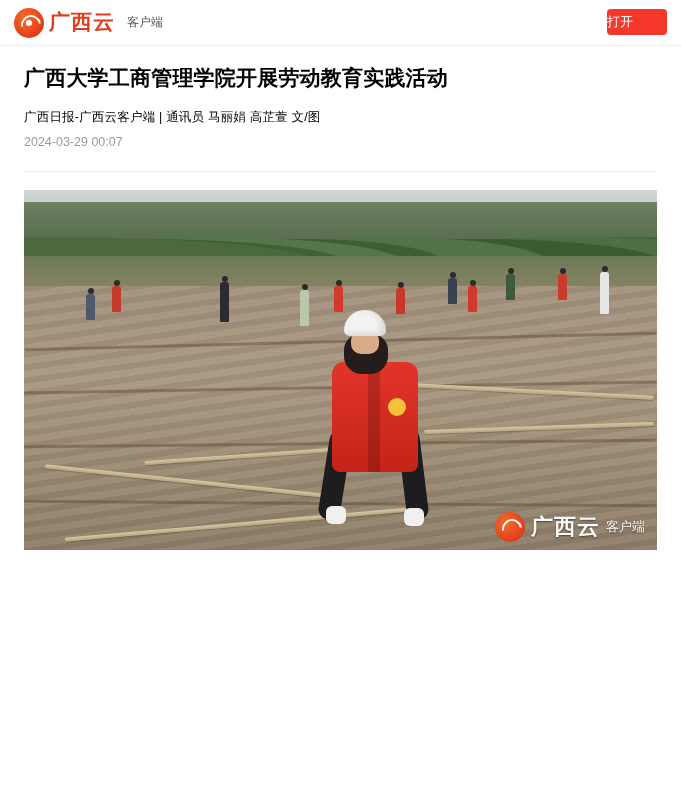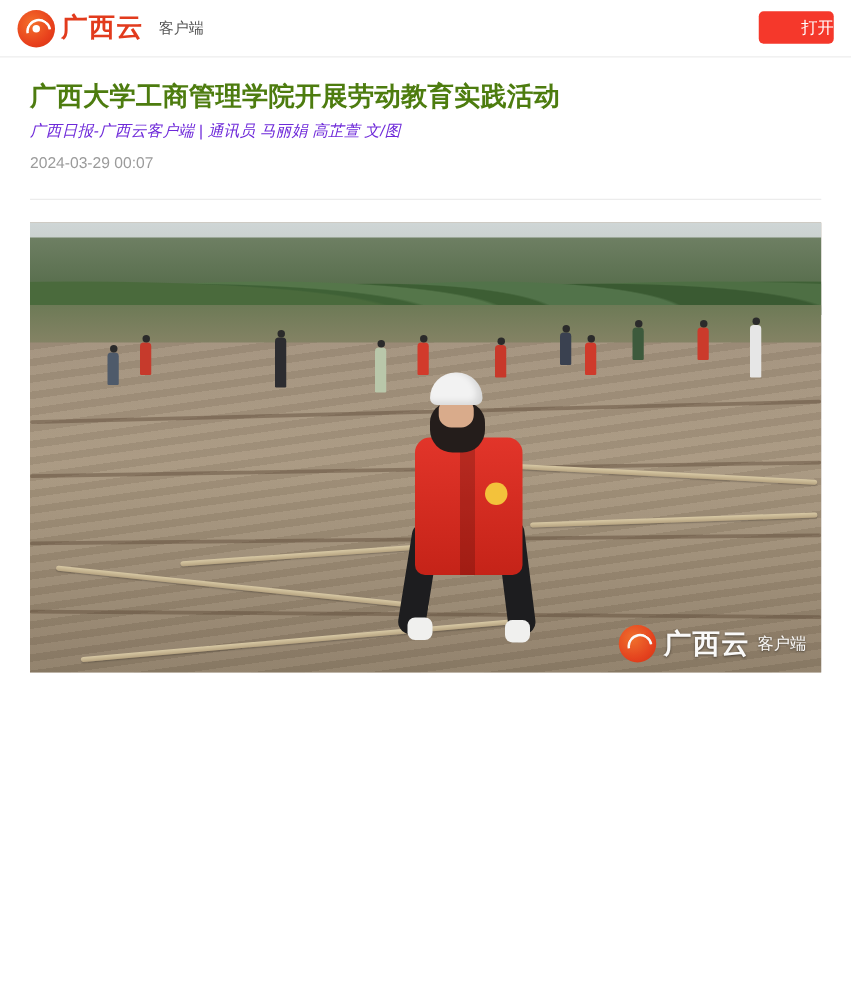--- a/index.html
+++ b/index.html
@@ -82,42 +82,41 @@
     width: 60px;
     height: 26px;
     background: #f5382b;
     color: #fff;
     border: none;
     border-radius: 4px;
     font-size: 13px;
     font-family: "Liberation Sans", "DejaVu Sans", sans-serif;
     cursor: pointer;
     line-height: 26px;
-    text-align: right;
+    text-align: left;
     padding: 0;
   }
 
   
   .article {
     padding: 18px 24px 0 24px;
   }
   .headline {
     font-size: 21px;
     line-height: 1.38;
     font-weight: bold;
-    color: #4d7c0f;
-    margin: 0 0 4px 0;
+    color: #000000;
+    margin: 0 0 16px 0;
     letter-spacing: 0.2px;
   }
   .meta-source {
     font-size: 12.5px;
-    color: #6d28d9;
+    color: #000000;
     margin-bottom: 9px;
     letter-spacing: .2px;
-    font-style: italic;
   }
   .meta-time {
     font-size: 12.5px;
     color: #9b9b9b;
     margin-bottom: 22px;
   }
   .divider {
     height: 1px;
     background: #ececec;
     margin: 14px 0 18px 0;

